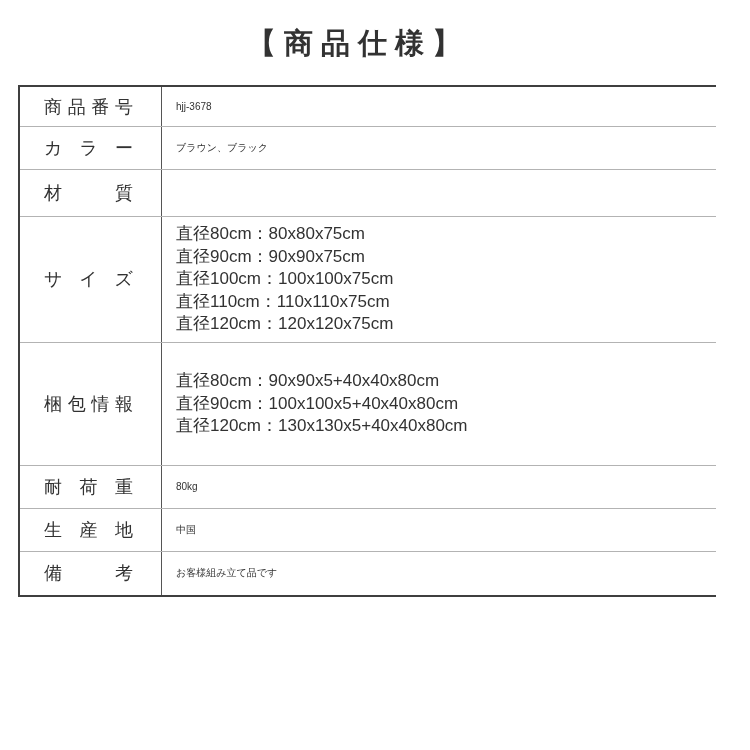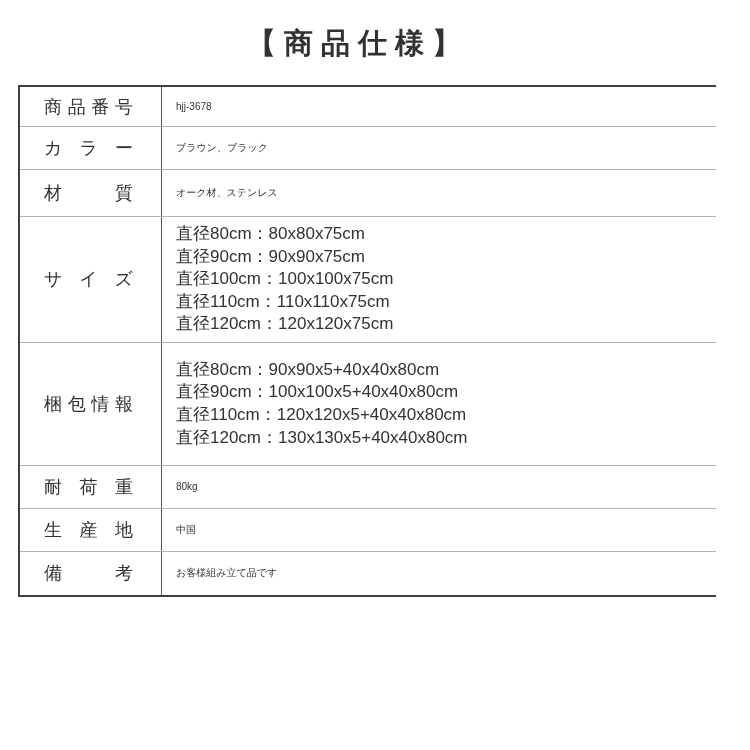--- a/index.html
+++ b/index.html
@@ -109,23 +109,20 @@
       </div>
       <div class="value-cell">
         <div class="value-text">ブラウン、ブラック</div>
       </div>
     </div>
 
     <div class="row h-md2">
       <div class="label-cell">
         <div class="label-text">材質</div>
       </div>
-      <div class="value-cell">
-        <div class="value-text">オーク材、ステンレス</div>
-      </div>
     </div>
 
     <div class="row h-tall">
       <div class="label-cell">
         <div class="label-text">サイズ</div>
       </div>
       <div class="value-cell">
         <div class="value-line">直径80cm：80x80x75cm</div>
         <div class="value-line">直径90cm：90x90x75cm</div>
         <div class="value-line">直径100cm：100x100x75cm</div>
@@ -134,21 +131,20 @@
       </div>
     </div>
 
     <div class="row h-tall2">
       <div class="label-cell">
         <div class="label-text">梱包情報</div>
       </div>
       <div class="value-cell">
         <div class="value-line">直径80cm：90x90x5+40x40x80cm</div>
         <div class="value-line">直径90cm：100x100x5+40x40x80cm</div>
-        <div class="value-line">直径110cm：120x120x5+40x40x80cm</div>
         <div class="value-line">直径120cm：130x130x5+40x40x80cm</div>
       </div>
     </div>
 
     <div class="row h-md">
       <div class="label-cell">
         <div class="label-text">耐荷重</div>
       </div>
       <div class="value-cell">
         <div class="value-text">80kg</div>

